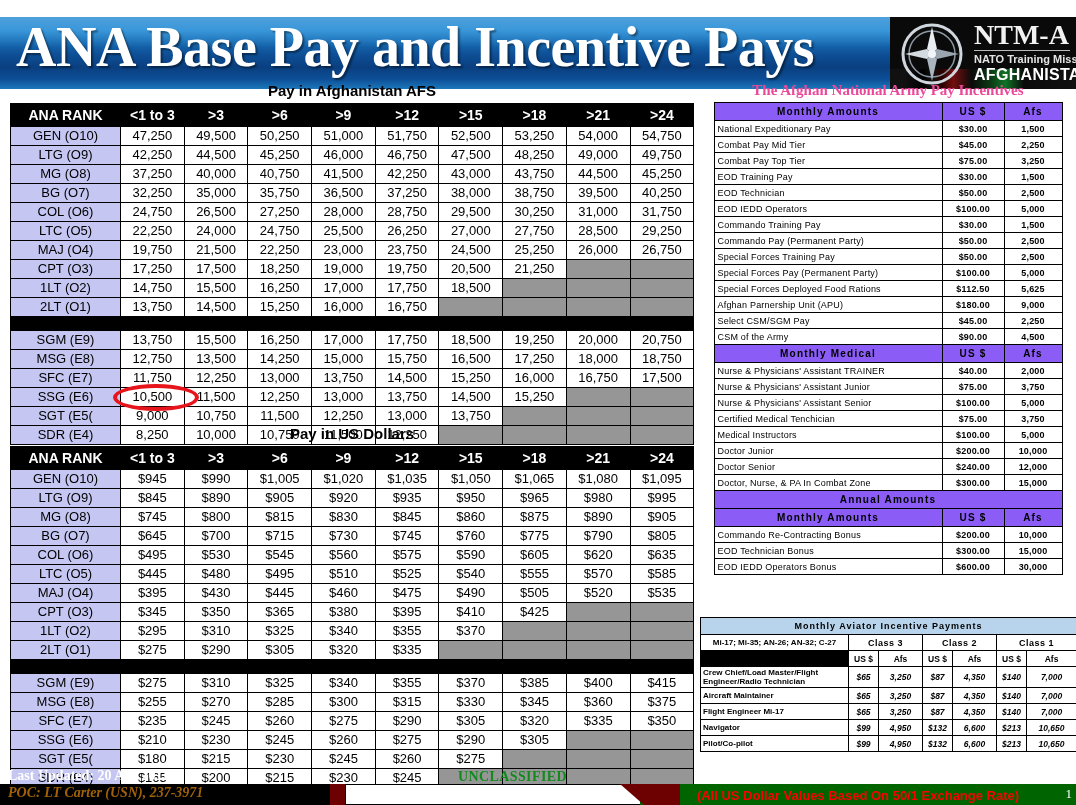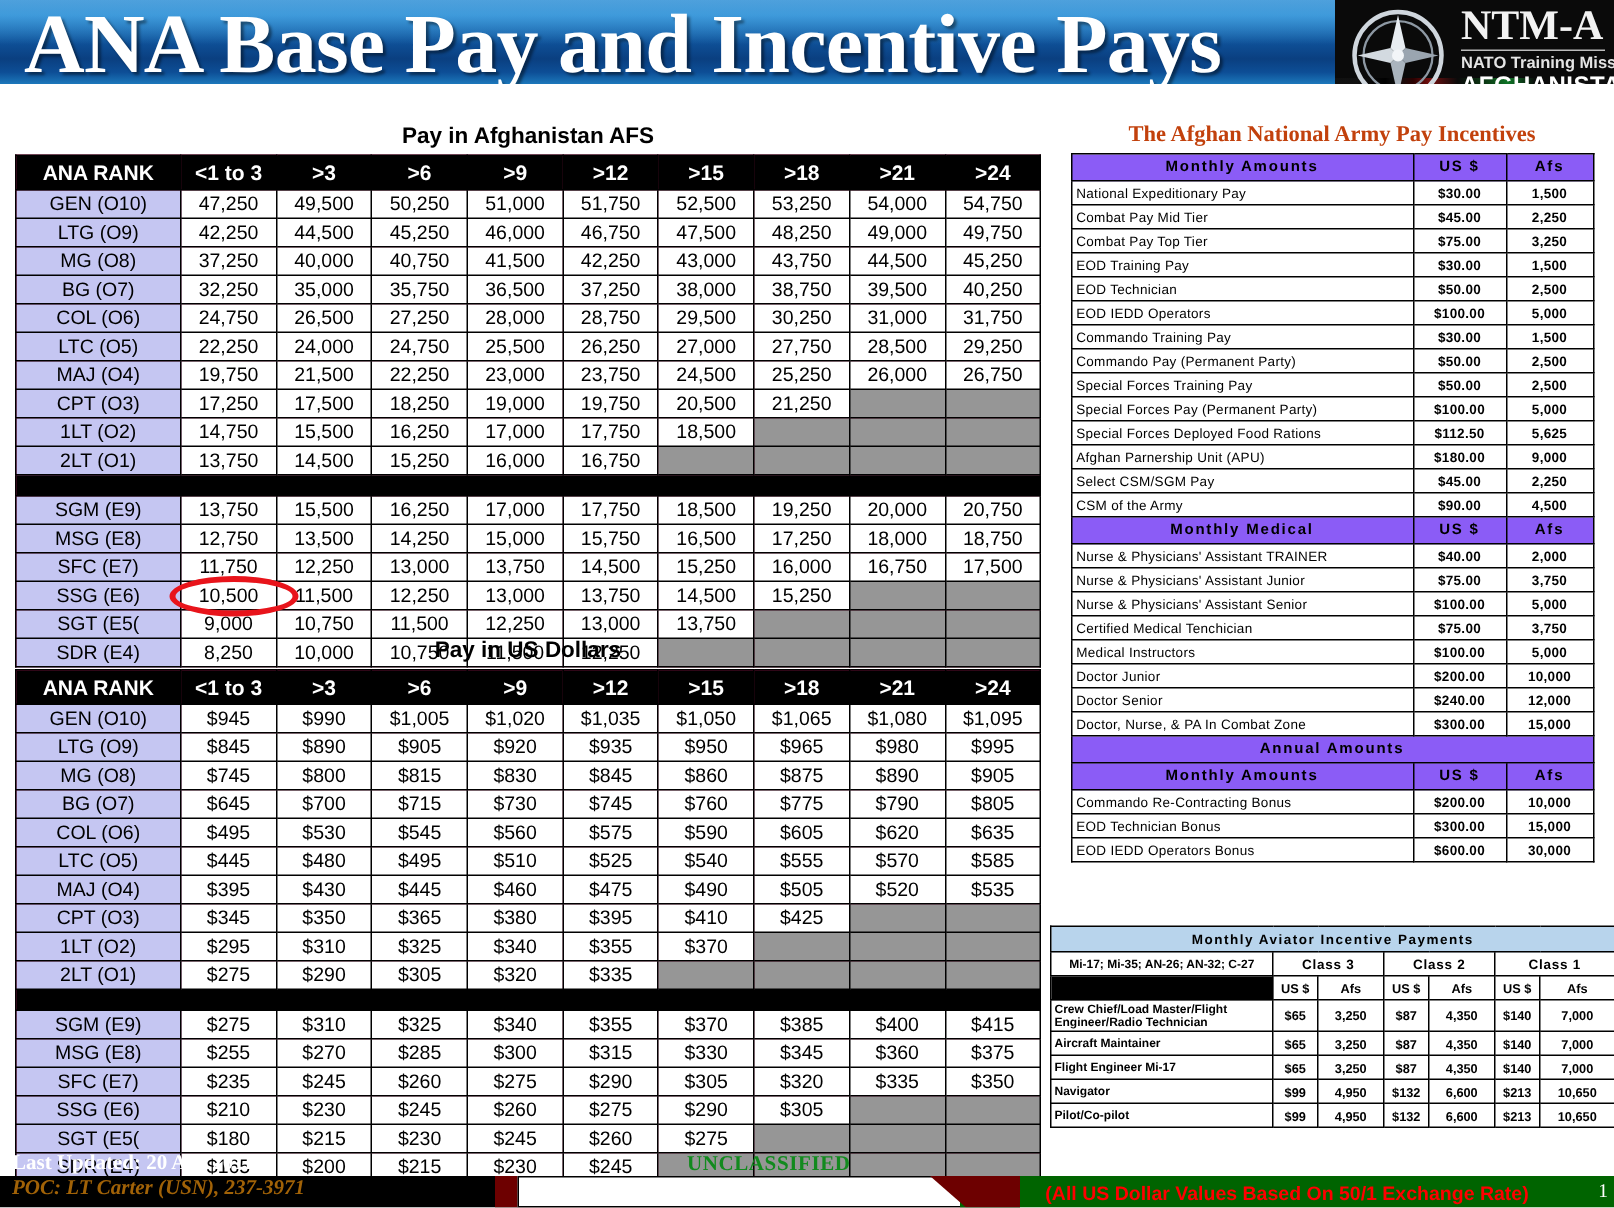--- a/index.html
+++ b/index.html
@@ -5,21 +5,21 @@
   html,body{margin:0;padding:0;}
   body{
     width:1076px;height:805px;overflow:hidden;
     background:#ffffff;
     font-family:"Liberation Sans", sans-serif;
     position:relative;
   }
 
   
   #banner{
-    position:absolute;left:0;top:0;width:1076px;height:56px;
+    position:absolute;left:0;top:17px;width:1076px;height:72px;
     background:linear-gradient(to bottom,#1b7cc4 0%,#1e86cf 18%,#0e4f96 52%,#0a3f80 70%,#0d4e96 86%,#1c78bb 100%);
     overflow:hidden;
   }
   #banner-shine{
     position:absolute;left:0;top:0;width:1076px;height:30px;
     background:linear-gradient(to bottom,rgba(120,190,240,.55),rgba(60,140,210,0));
     pointer-events:none;
   }
   #banner-title{
     position:absolute;left:16px;top:-2px;
@@ -53,21 +53,21 @@
     font-weight:bold;letter-spacing:.3px;white-space:nowrap;
   }
 
   
   .tbl-title{
     font-family:"Liberation Sans", sans-serif;
     font-weight:bold;font-size:15px;color:#000;text-align:center;
   }
   .tbl-title-serif{
     font-family:"Liberation Serif", serif;
-    font-weight:bold;font-size:15px;color:#c2410c;text-align:center;
+    font-weight:bold;font-size:15px;color:#ec4899;text-align:center;
   }
 
   table.paytbl{
     border-collapse:collapse;table-layout:fixed;
     background:#be185d;
   }
   table.paytbl th, table.paytbl td{
     border:1px solid #000;padding:0;margin:0;
     font-size:13px;text-align:center;height:18px;line-height:18px;
     font-family:"Liberation Sans", sans-serif;color:#000;
@@ -111,21 +111,21 @@
   }
   table.avi td.banner{
     background:#b8d4ec;text-align:center;font-weight:bold;font-size:9px;
     letter-spacing:1px;height:14px;
   }
   table.avi td.clsname{text-align:center;font-weight:bold;font-size:9px;letter-spacing:.5px;}
   table.avi td.unit{text-align:center;font-size:8px;font-weight:bold;}
   table.avi td.blk{background:#000000;border:1px solid #000;}
   table.avi td.sub{text-align:center;font-weight:bold;font-size:8.5px;}
   table.avi td.lbl{text-align:left;font-size:8px;font-weight:bold;}
-  table.avi td.num{text-align:center;font-size:8.5px;font-weight:bold;}
+  table.avi td.num{text-align:center;font-size:8.5px;font-weight:bold;font-style:italic;}
 
   
   #ellipse{
     position:absolute;left:113px;top:384px;width:86px;height:27px;
     border:4px solid #e8141b;border-radius:50%;
     box-sizing:border-box;pointer-events:none;
   }
 
   
   #footer{position:absolute;left:0;top:784px;width:1076px;height:21px;}

